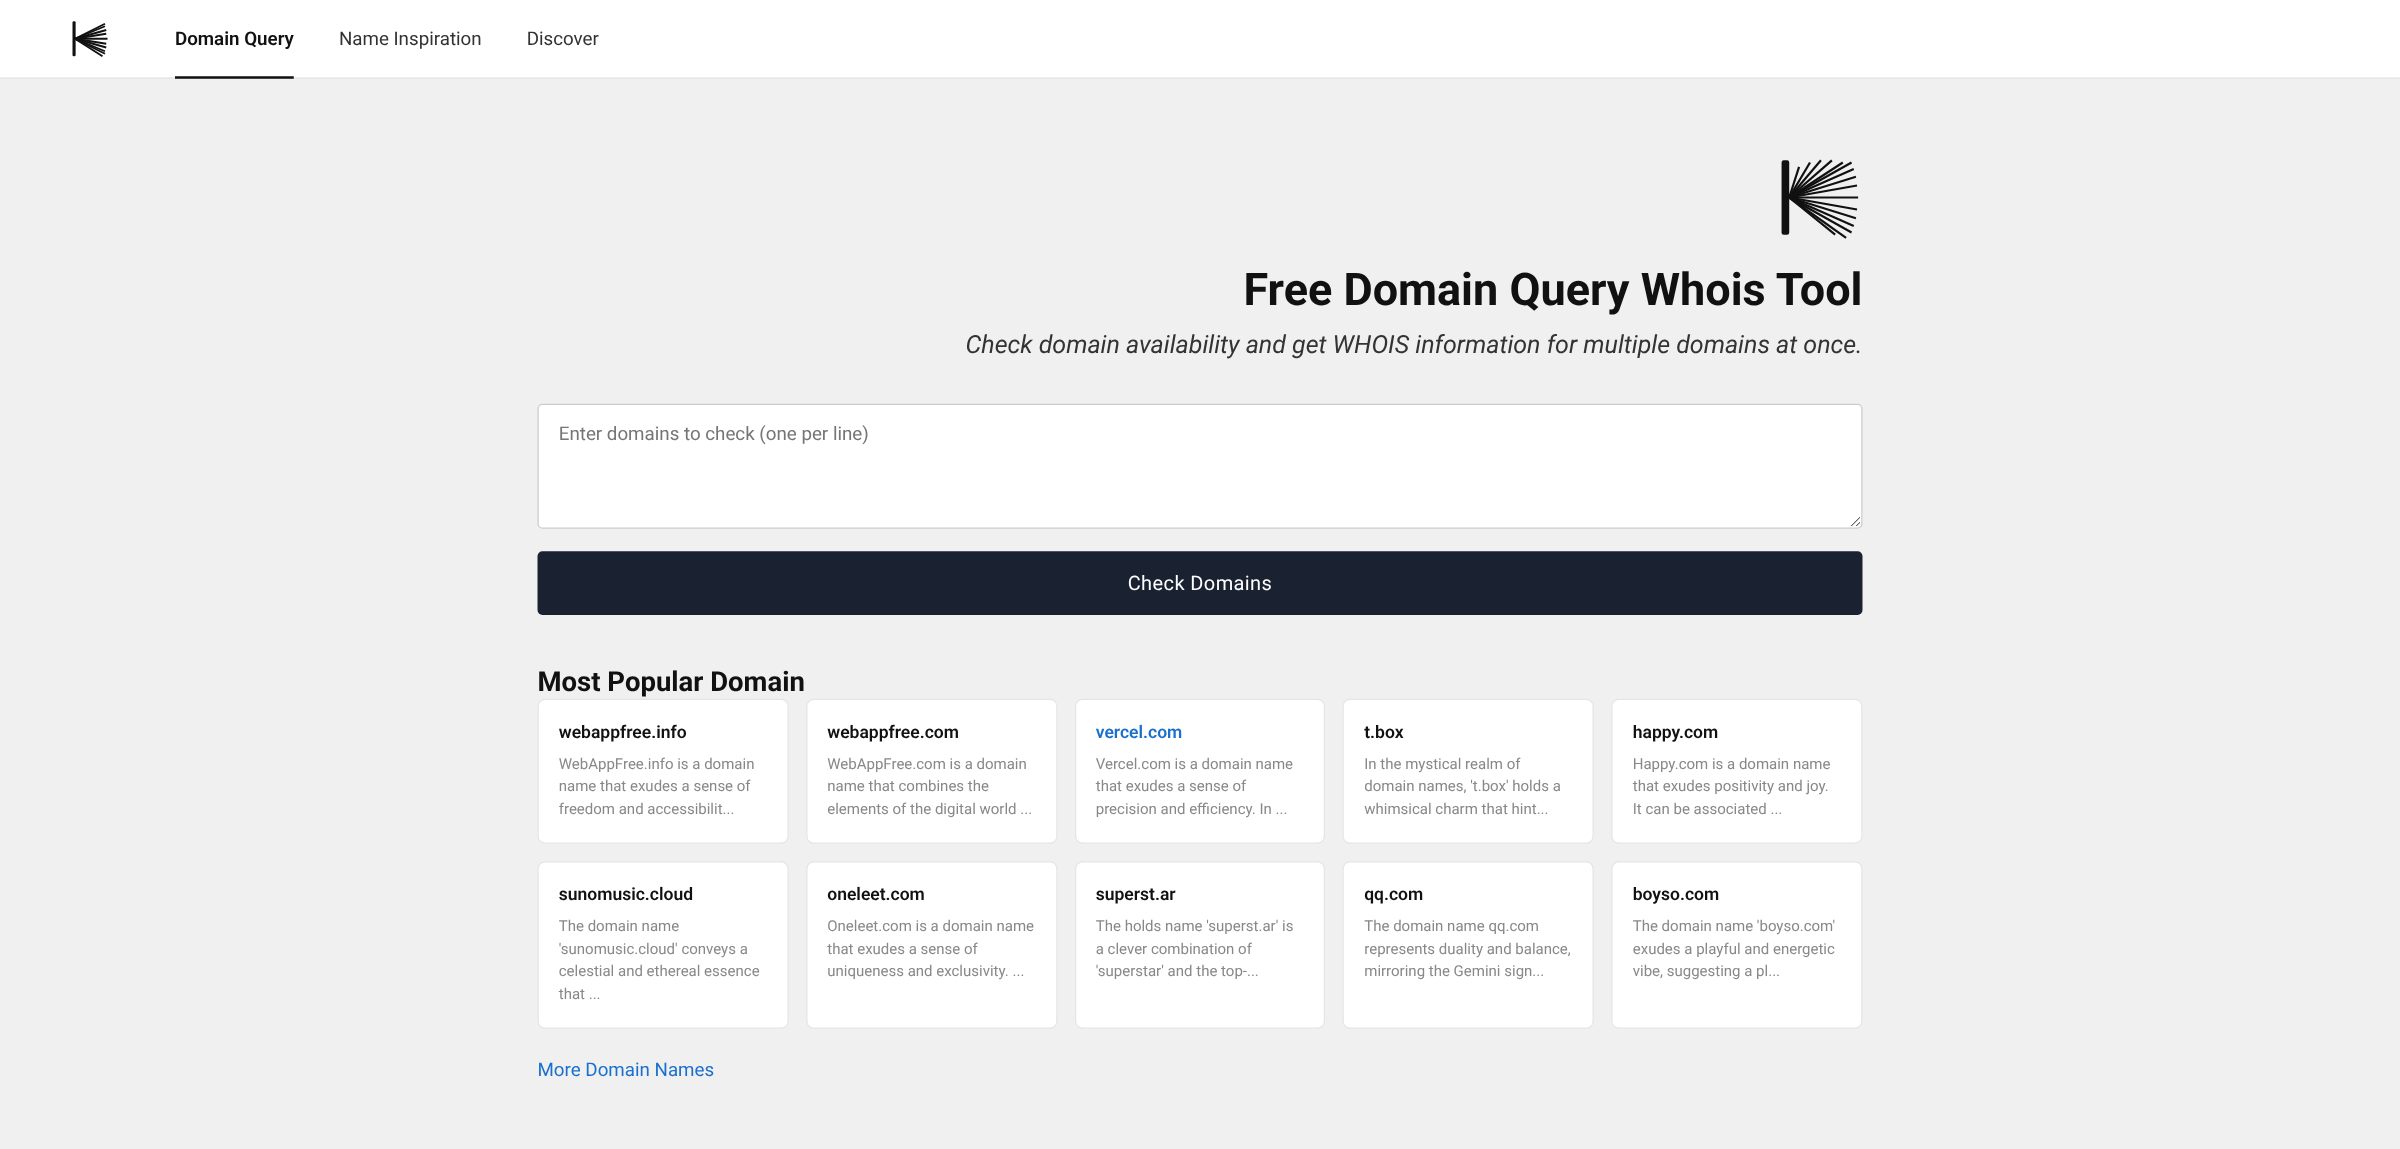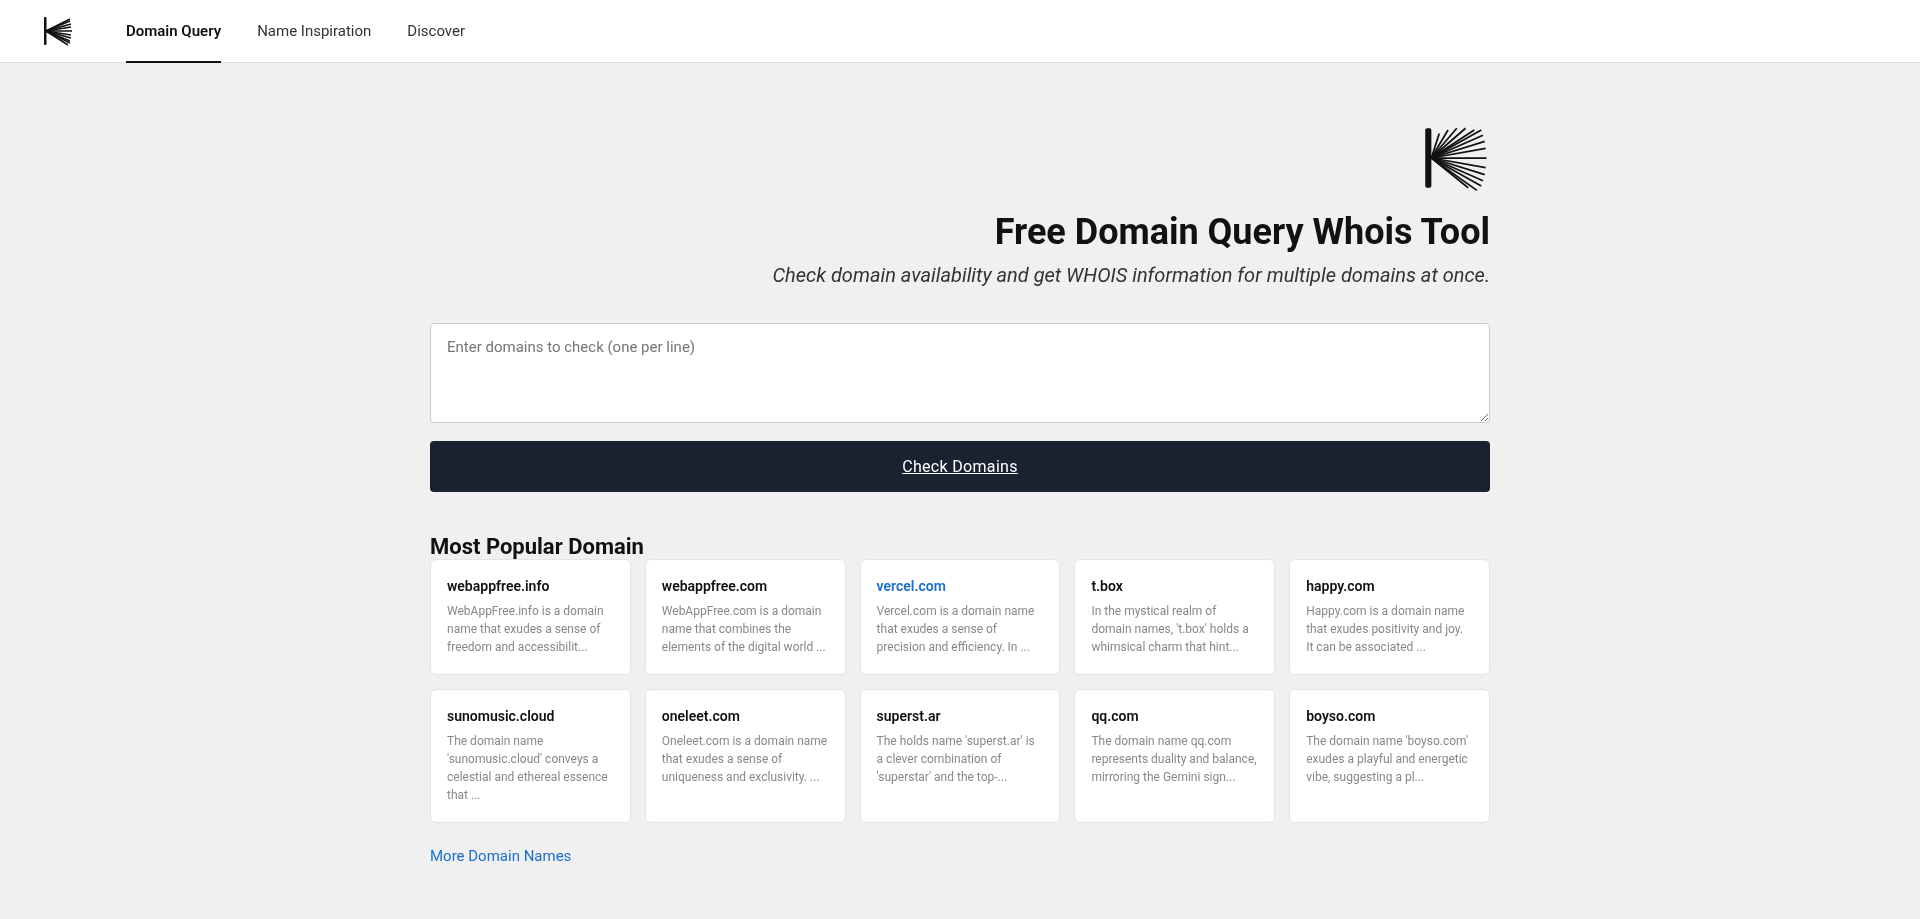--- a/index.html
+++ b/index.html
@@ -9,21 +9,21 @@
       min-height: 919px;
       color: #222;
     }
 
     
     .navbar {
       background: #fff;
       border-bottom: 1px solid #e0e0e0;
       display: flex;
       align-items: center;
-      padding: 0 40px;
+      padding: 0 54px;
       height: 63px;
       position: sticky;
       top: 0;
       z-index: 100;
     }
     .nav-logo {
       display: flex;
       align-items: center;
       margin-right: 32px;
     }
@@ -117,21 +117,20 @@
       background: #1a2232;
       color: #fff;
       border: none;
       border-radius: 4px;
       padding: 16px;
       font-size: 16px;
       cursor: pointer;
       margin-top: 14px;
       font-family: inherit;
       letter-spacing: 0.02em;
-      text-decoration: underline;
     }
 
     
     .popular-section {
       margin-top: 42px;
     }
     .popular-title {
       font-size: 22px;
       font-weight: 700;
       color: #111;

